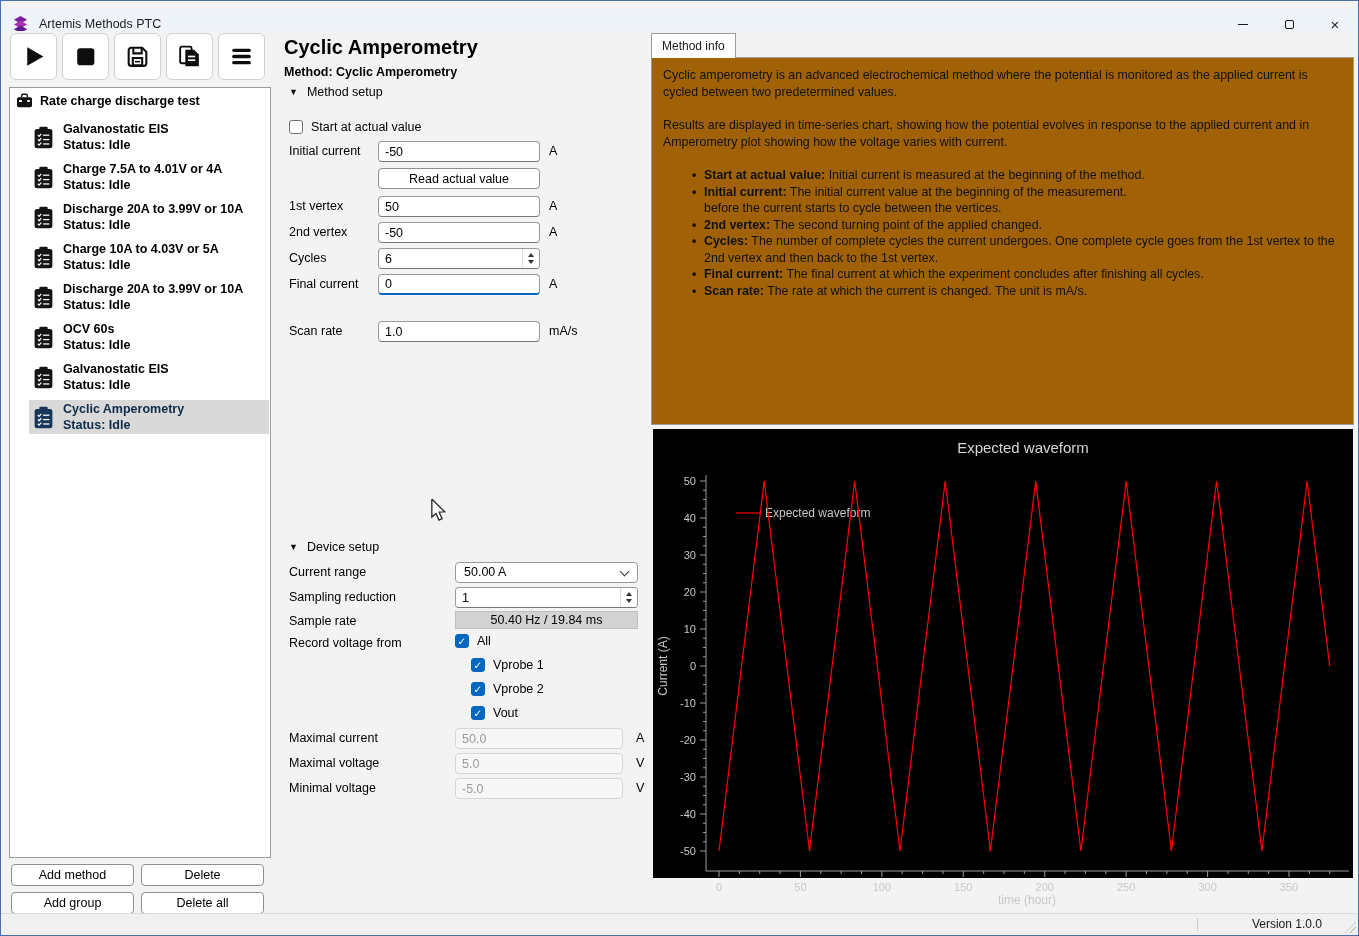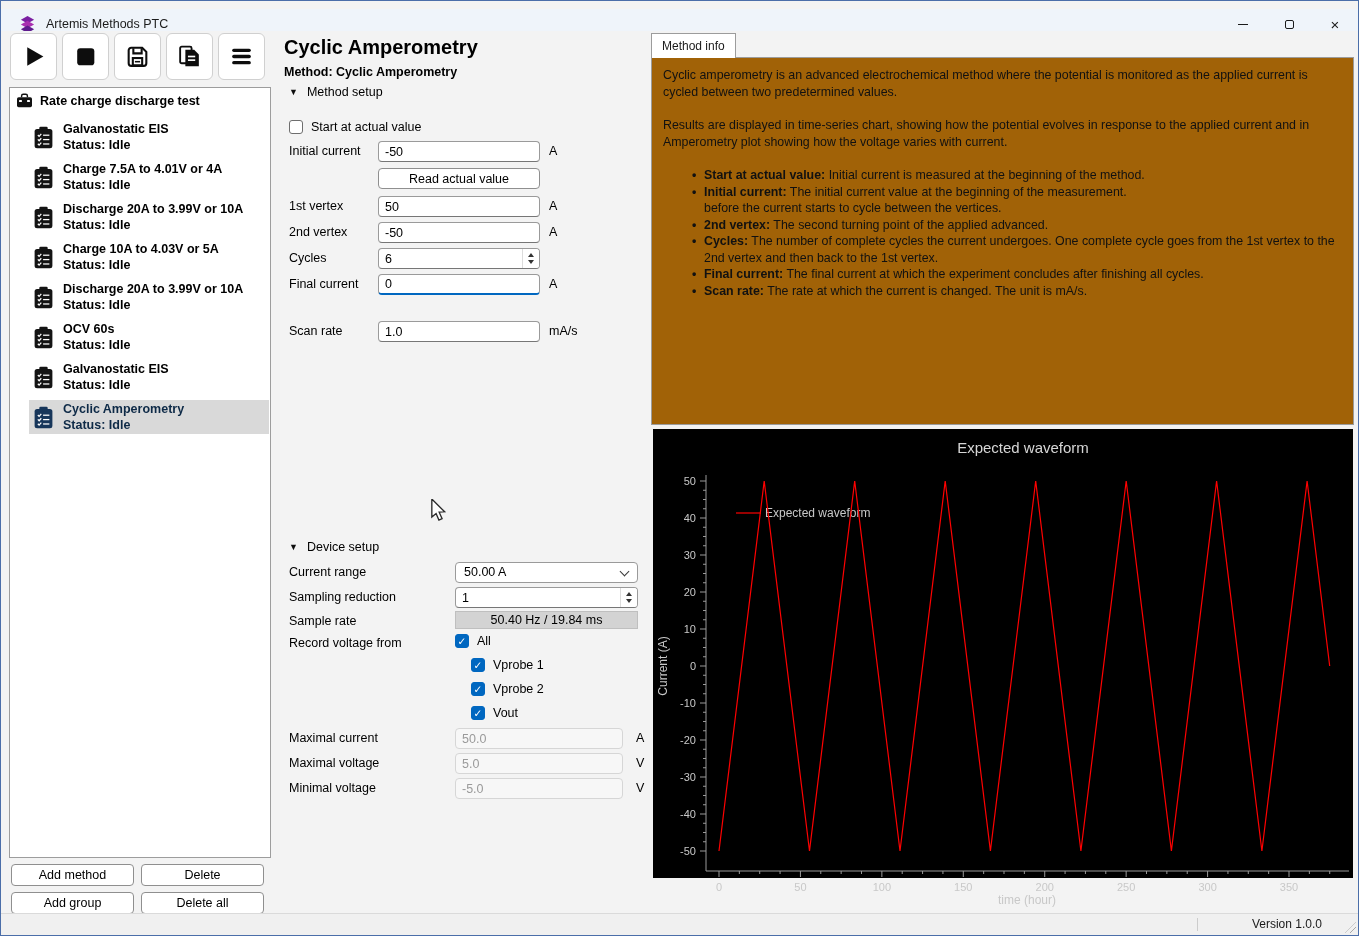--- a/index.html
+++ b/index.html
@@ -2,21 +2,21 @@
 <html><head>
 <meta charset="utf-8">
 <style>
   * { margin:0; padding:0; box-sizing:border-box; }
   body { background:#666; font-family:"Liberation Sans",sans-serif; }
   .window { position:relative; width:1359px; height:936px; background:#f3f3f3;
             border:1px solid #4b6ea9; overflow:hidden; }
 
   
   .titlebar { position:absolute; top:8px; left:0; right:0; height:30px; background:#eff4fa;
-              display:flex; align-items:center; padding-left:17px; }
+              display:flex; align-items:center; padding-left:10px; }
   .tb-title { font-size:12.5px; color:#1b1b1b; margin-left:9px; }
   .win-controls { margin-left:auto; display:flex; height:100%; }
   .win-btn { width:46px; height:100%; display:flex; align-items:center; justify-content:center;
              color:#1a1a1a; font-size:15px; cursor:default; }
   .min-glyph { width:10px; height:1px; background:#1a1a1a; display:block; }
   .max-glyph { width:9px; height:9px; border:1.2px solid #1a1a1a; border-radius:2px; display:block; }
 
   
   .main { position:absolute; top:30px; left:0; right:0; bottom:22px; background:#f3f3f3; }
 
@@ -449,21 +449,21 @@
     </div>
 
     <div class="tab">Method info</div>
     <div class="info-panel">
       <p class="info-p">Cyclic amperometry is an advanced electrochemical method where the potential is monitored as the applied current is cycled between two predetermined values.</p>
       <p class="info-p">Results are displayed in time-series chart, showing how the potential evolves in response to the applied current and in Amperometry plot showing how the voltage varies with current.</p>
       <ul class="bullets" id="bullet-list">
           <li class="bullet"><b>Start at actual value:</b> <span class="desc">Initial current is measured at the beginning of the method.</span></li>
           <li class="bullet"><b>Initial current:</b> <span class="desc">The initial current value at the beginning of the measurement.
 before the current starts to cycle between the vertices.</span></li>
-          <li class="bullet"><b>2nd vertex:</b> <span class="desc">The second turning point of the applied advanced.</span></li>
+          <li class="bullet"><b>2nd vertex:</b> <span class="desc">The second turning point of the applied changed.</span></li>
           <li class="bullet"><b>Cycles:</b> <span class="desc">The number of complete cycles the current undergoes. One complete cycle goes from the 1st vertex to the 2nd vertex and then back to the 1st vertex.</span></li>
           <li class="bullet"><b>Final current:</b> <span class="desc">The final current at which the experiment concludes after finishing all cycles.</span></li>
           <li class="bullet"><b>Scan rate:</b> <span class="desc">The rate at which the current is changed. The unit is mA/s.</span></li>
         </ul>
     </div>
 
     <div class="chart-panel">
       <svg id="chart" width="700" height="482" font-family="&quot;Liberation Sans&quot;,sans-serif">
           <text x="370" y="24" fill="#d6d6d6" font-size="15" text-anchor="middle">Expected waveform</text>
           <line x1="53" y1="46" x2="53" y2="442" stroke="#9a9a9a"></line>

